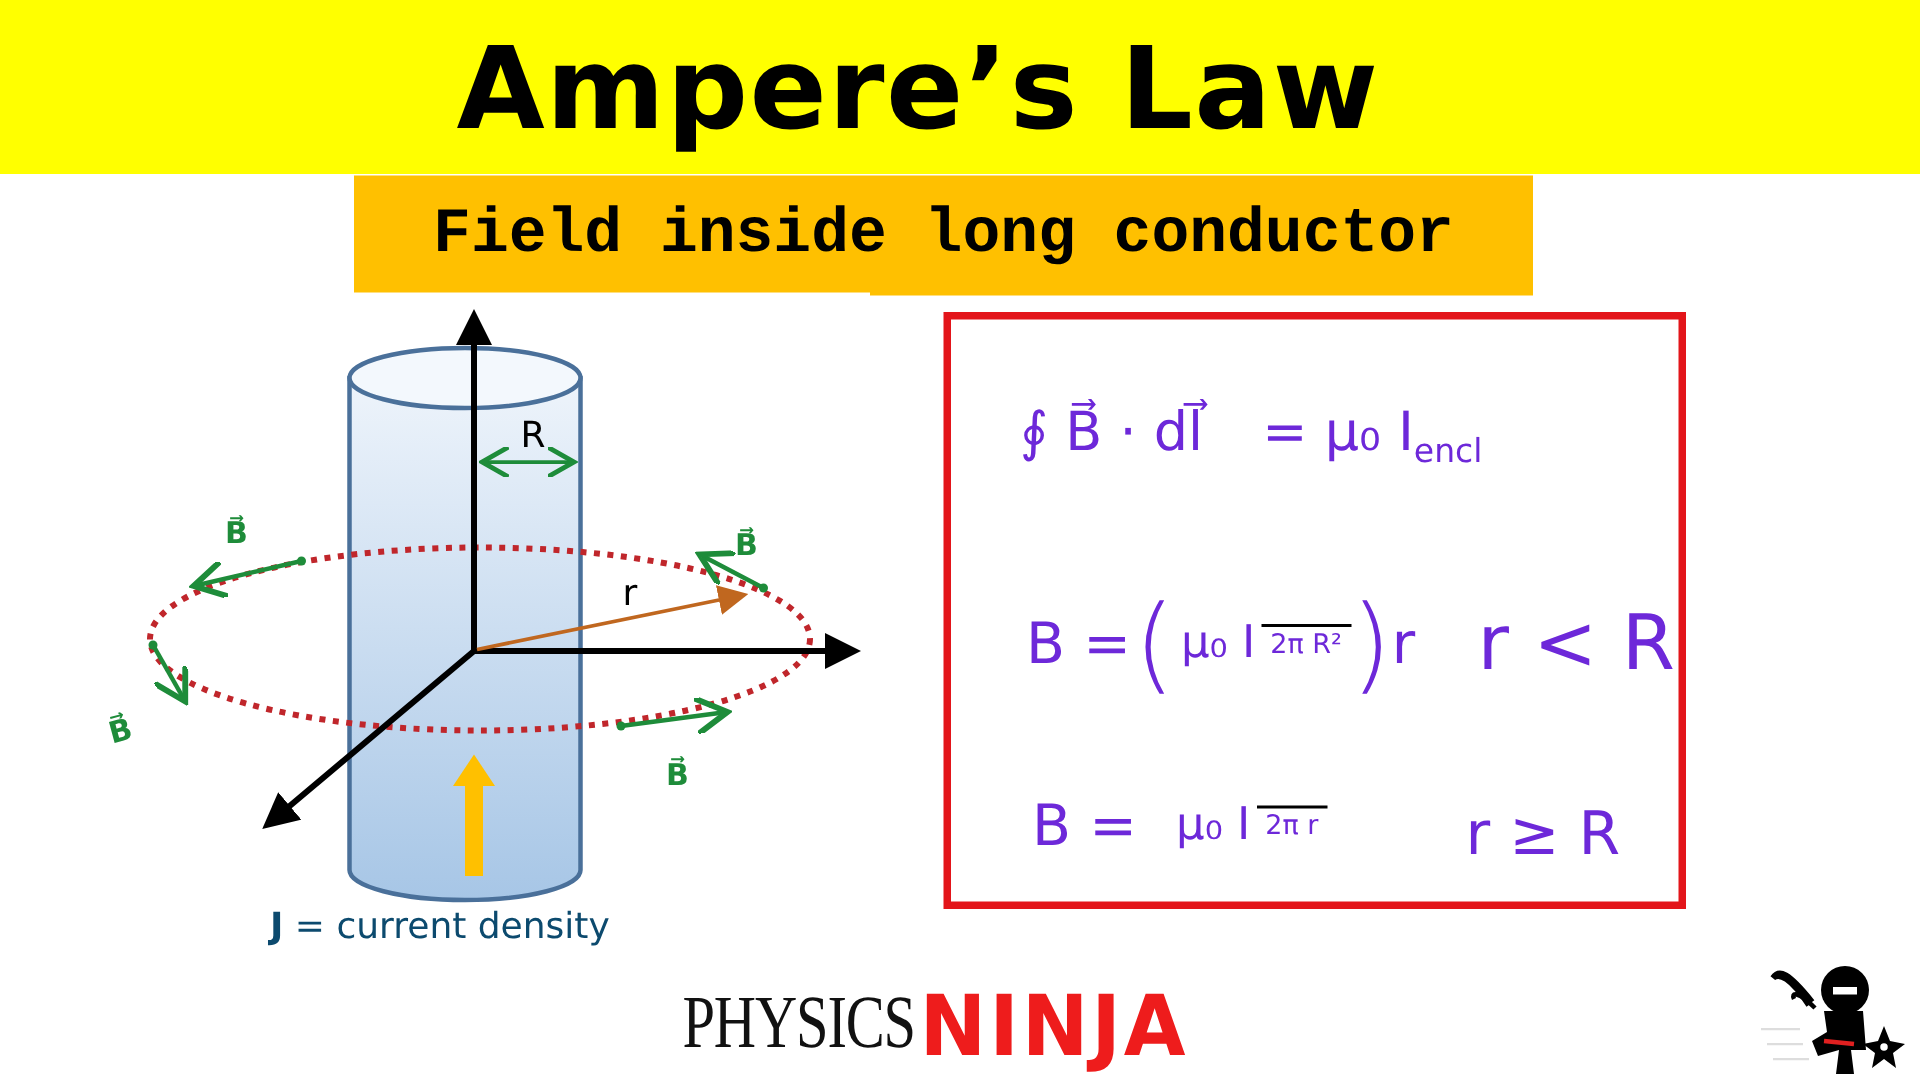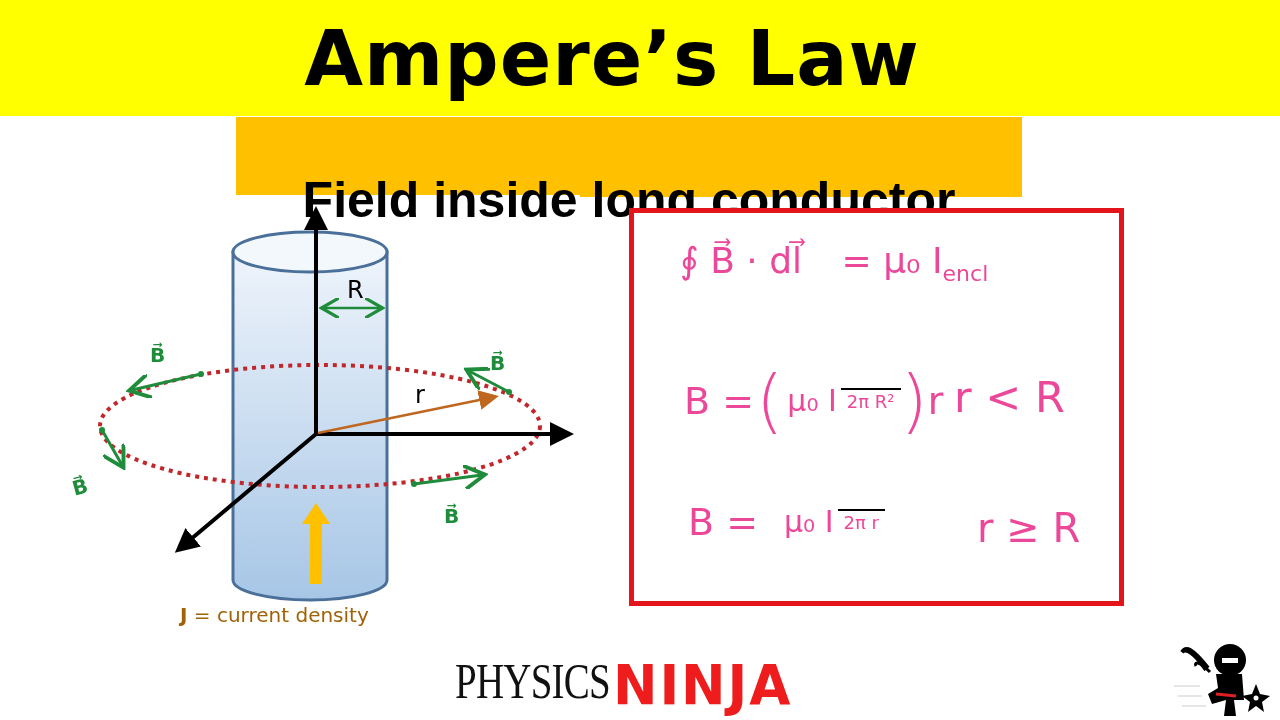--- a/index.html
+++ b/index.html
@@ -3,26 +3,26 @@
 <meta charset="utf-8">
 <style>
   html, body { margin:0; padding:0; }
   body { width:1280px; height:720px; position:relative; overflow:hidden; background:#ffffff; font-family:"DejaVu Sans", sans-serif; }
   .banner { position:absolute; left:0; top:0; width:1280px; height:116px; background:#ffff00; }
   .title { position:absolute; left:0; top:0; width:1224px; height:116px; display:flex; align-items:center; justify-content:center;
            font-family:"DejaVu Sans", sans-serif; font-weight:bold; font-size:76px; color:#000; letter-spacing:1px; }
   .subtitle-box { position:absolute; left:236px; top:117px; width:786px; height:78px; background:#ffc000; }
   .subtitle-box-ext { position:absolute; left:580px; top:190px; width:442px; height:7px; background:#ffc000; }
   .subtitle { position:absolute; left:236px; top:117px; width:786px; height:78px; display:flex; align-items:center; justify-content:center;
-              font-family:Liberation Sans, sans-serif; font-weight:bold; font-size:50px; color:#000;margin-top:44px; }
+              font-family:Liberation Mono, monospace; font-weight:bold; font-size:42px; color:#000; }
   .diagram { position:absolute; left:0; top:195px; width:620px; height:450px; }
-  .caption { position:absolute; left:180px; top:603px; width:300px; font-family:"DejaVu Sans", sans-serif; font-size:20px; color:#a16207; white-space:nowrap; }
+  .caption { position:absolute; left:180px; top:603px; width:300px; font-family:"DejaVu Sans", sans-serif; font-size:24px; color:#0c4a6e; white-space:nowrap; }
   .caption b { font-weight:bold; }
   .eq-box { position:absolute; left:629px; top:208px; width:485px; height:388px; border:5px solid #e3151a; background:#fff; }
-  .eq { position:absolute; font-family:"DejaVu Sans", sans-serif; color:#ec4899; white-space:nowrap; }
+  .eq { position:absolute; font-family:"DejaVu Sans", sans-serif; color:#6d28d9; white-space:nowrap;margin-top:28px; }
   .logo { position:absolute; left:455px; top:650px; height:62px; display:flex; align-items:center;justify-content:flex-end; }
   .logo-physics { font-family:"Liberation Serif", serif; font-size:50px; color:#111; transform:scaleX(0.78); transform-origin:left center; display:inline-block; letter-spacing:-1px; }
   .logo-ninja { position:absolute; left:158px; top:2px; font-family:"DejaVu Sans", sans-serif; font-weight:bold; font-size:56px; color:#ee1c1c; letter-spacing:2px; transform:scaleX(0.95); transform-origin:left center; display:inline-block; }
   .ninja-icon { position:absolute; left:1172px; top:638px; width:100px; height:80px; }
   .frac { display:inline-flex; align-items:center; vertical-align:middle; }
   .frac .num { font-size:30px; line-height:34px; padding:0 4px; }
   .frac .den { font-size:18px; line-height:24px; border-top:2px solid #000; padding:0 6px; }
 </style>
 </head>
 <body>
@@ -107,21 +107,21 @@
 <div class="eq" style="left:684px; top:360px; font-size:38px; display:flex; align-items:center;">
   <span>B =</span>
   <span style="font-size:70px; font-weight:200; margin-left:2px;">(</span>
   <span class="frac">
     <span class="num">μ₀ I</span>
     <span class="den">2π R²</span>
   </span>
   <span style="font-size:70px; font-weight:200;">)</span>
   <span>r</span>
 </div>
-<div class="eq" style="left:954px; top:372px; font-size:43px;">r &lt; R</div>
+<div class="eq" style="left:985px; top:372px; font-size:51px;">r &lt; R</div>
 
 <div class="eq" style="left:688px; top:500px; font-size:38px; display:flex; align-items:center;">
   <span>B =</span>
   <span class="frac" style="margin-left:22px;">
     <span class="num">μ₀ I</span>
     <span class="den">2π r</span>
   </span>
 </div>
 <div class="eq" style="left:977px; top:505px; font-size:40px;">r ≥ R</div>
 

